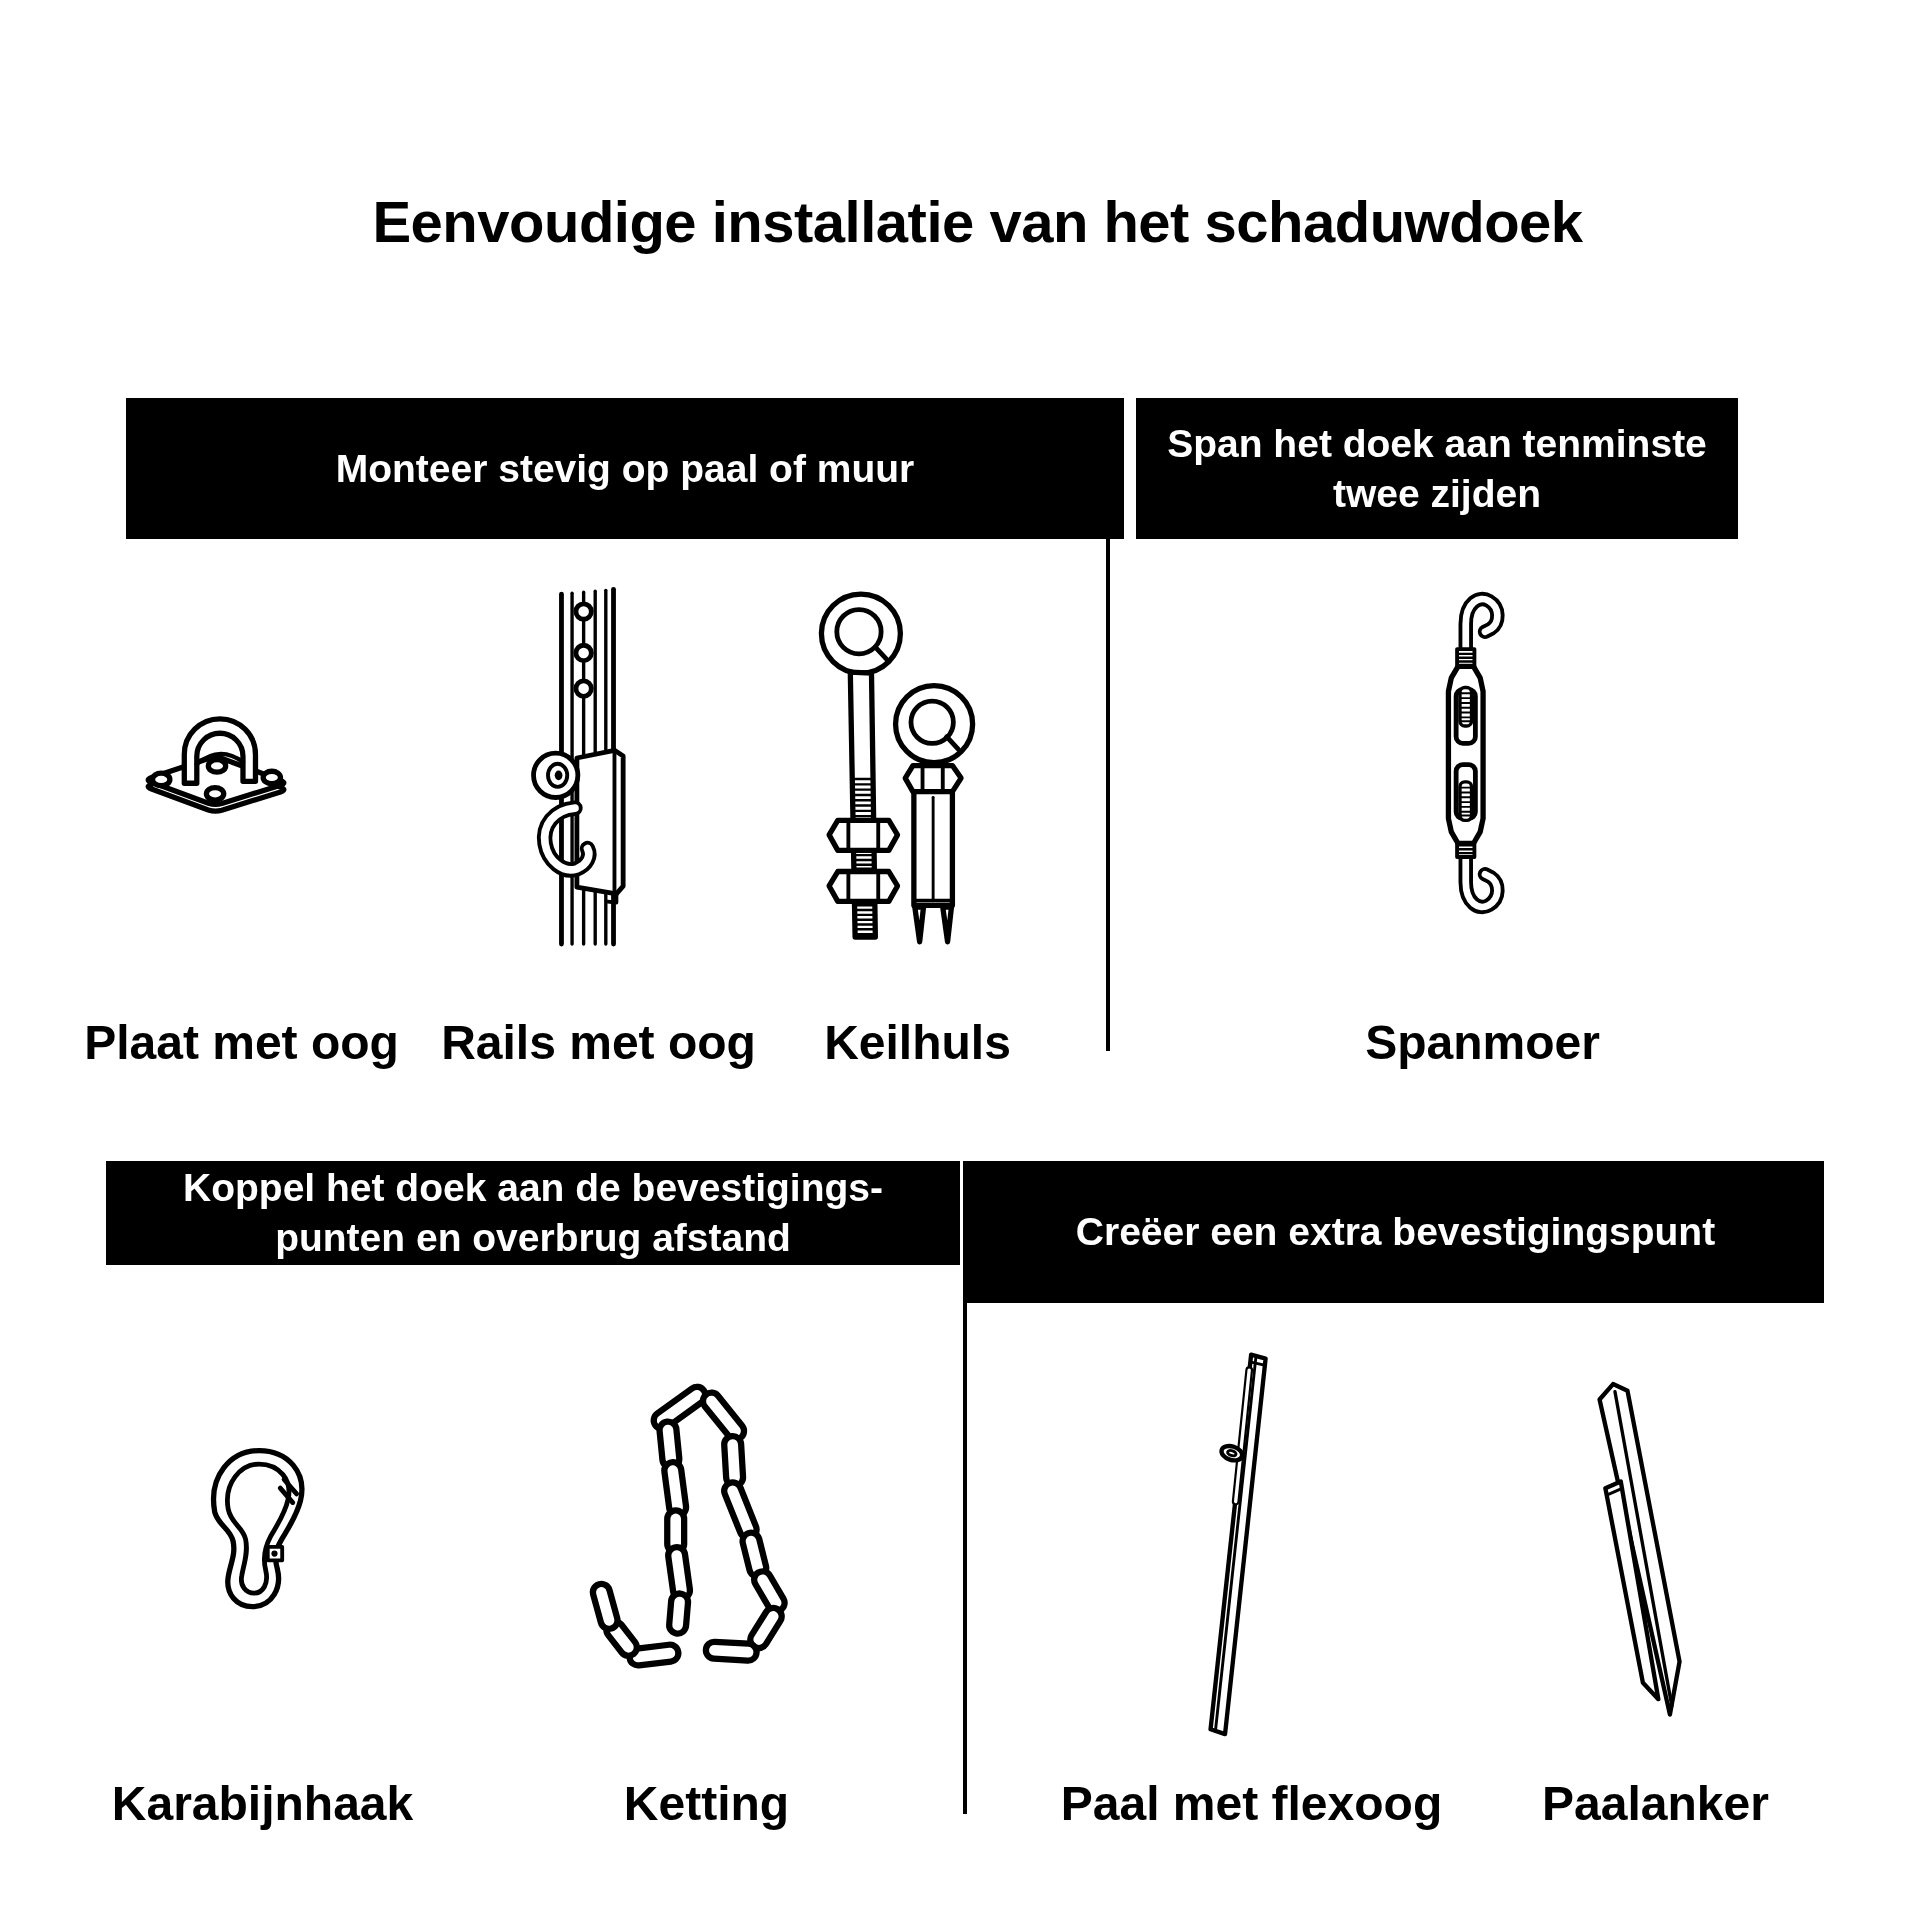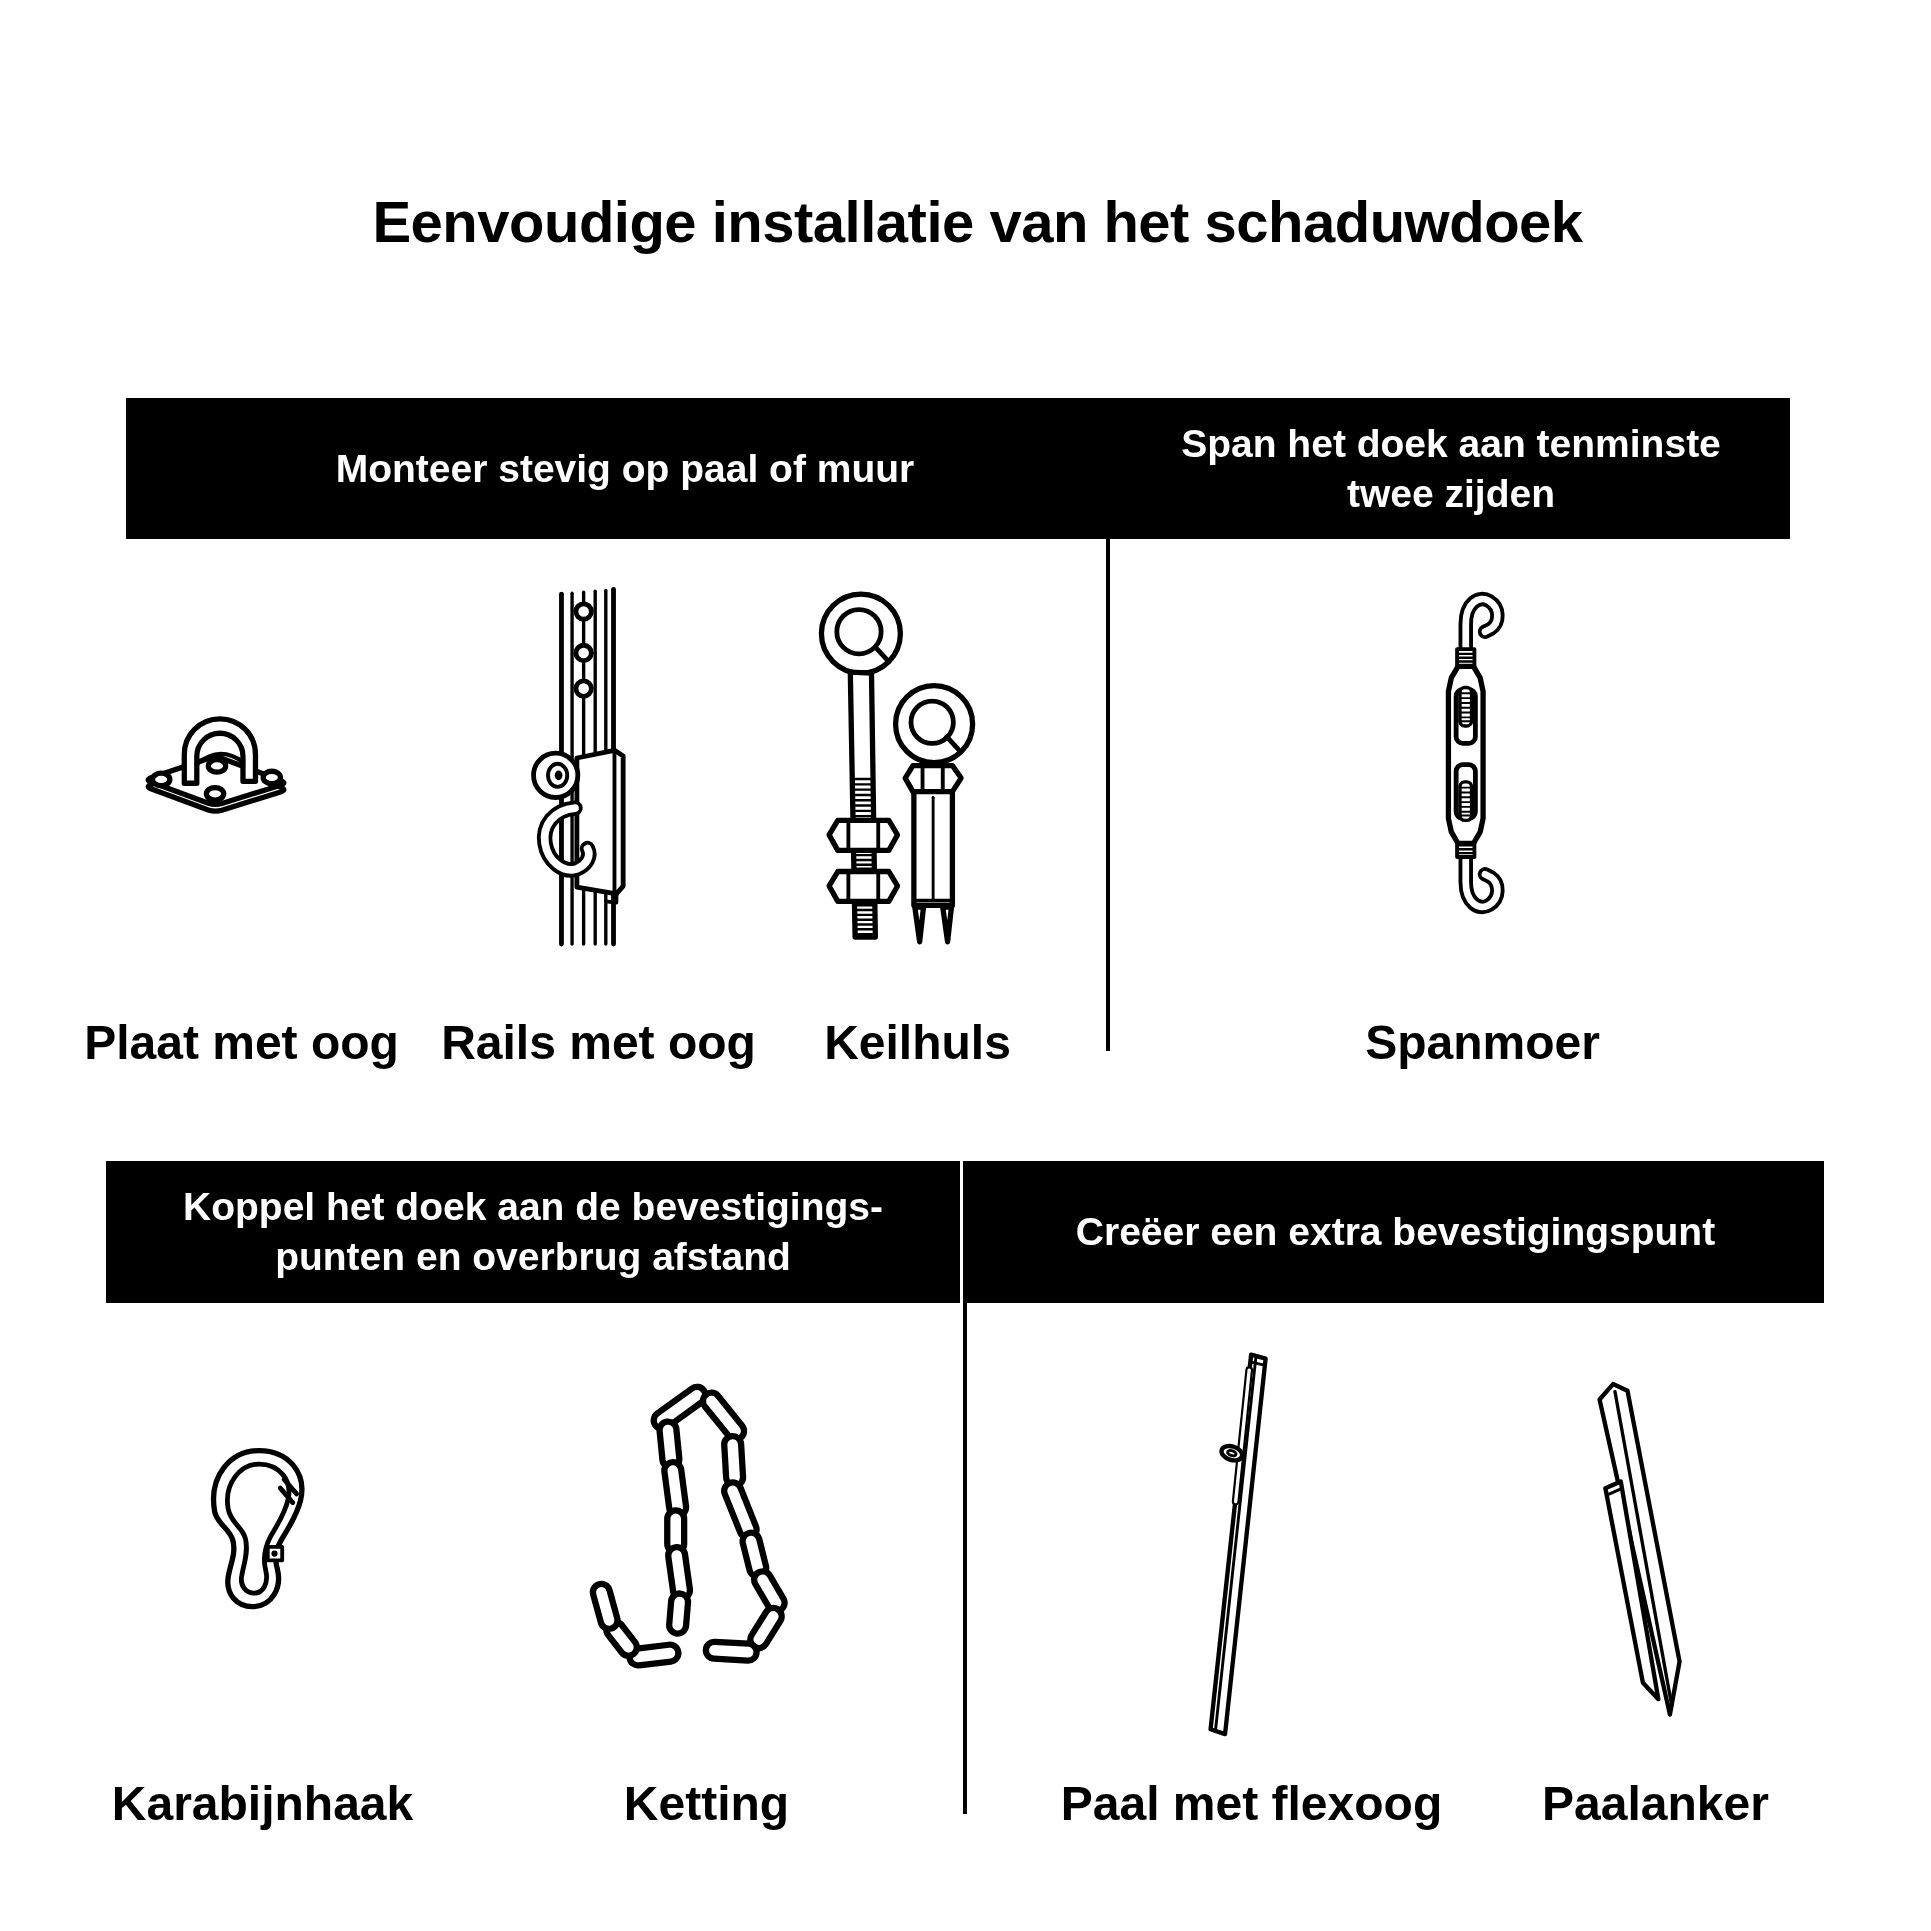--- a/index.html
+++ b/index.html
@@ -32,27 +32,27 @@
 </head>
 <body>
 
 <div>
 
   <h1 class="page-title">Eenvoudige installatie van het schaduwdoek</h1>
 
   <div class="bar" style="left:106px;top:398px;width:998px;margin-left:20px;">
     <span>Monteer stevig op paal of muur</span>
   </div>
-  <div class="bar" style="left:1112px;top:398px;width:678px;">
+  <div class="bar" style="left:1136px;top:398px;width:602px;">
     <span>Span het doek aan tenminste</span>
     <span>twee zijden</span>
   </div>
   <div class="vline" style="left:1106px;top:398px;height:653px;"></div>
 
-  <div class="bar" style="left:106px;top:1161px;width:854px;height:142px;">
+  <div class="bar" style="left:106px;top:1161px;width:854px;height:104px;">
     <span>Koppel het doek aan de bevestigings-</span>
     <span>punten en overbrug afstand</span>
   </div>
   <div class="bar" style="left:967px;top:1161px;width:857px;height:142px;">
     <span>Creëer een extra bevestigingspunt</span>
   </div>
   <div class="vline" style="left:963px;top:1161px;height:653px;"></div>
 
   <svg class="illus" style="left:140px;top:714px;" width="154" height="101" viewBox="0 0 160 105">
     <g stroke="#000" stroke-width="5.5" fill="#fff" stroke-linejoin="round" stroke-linecap="round">

